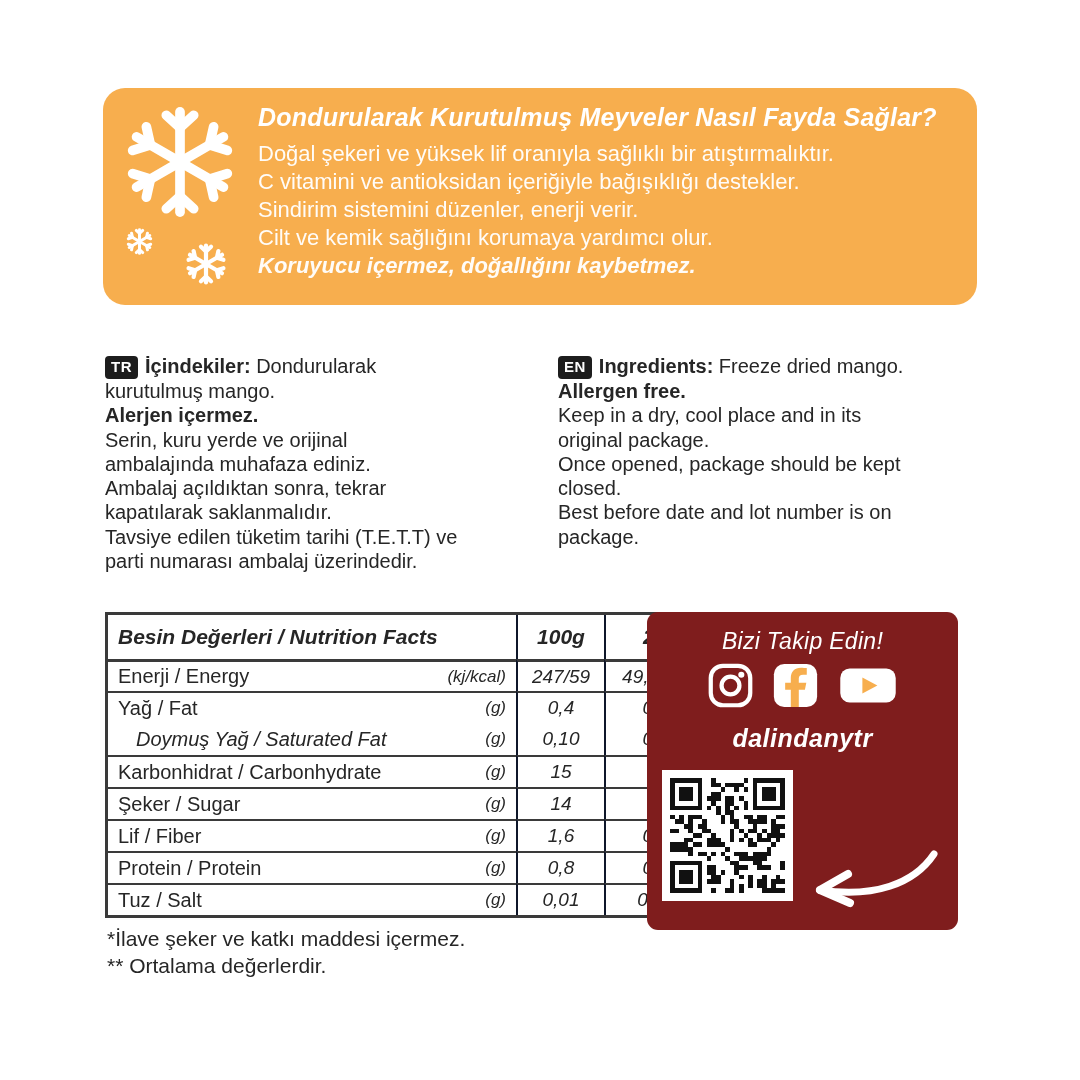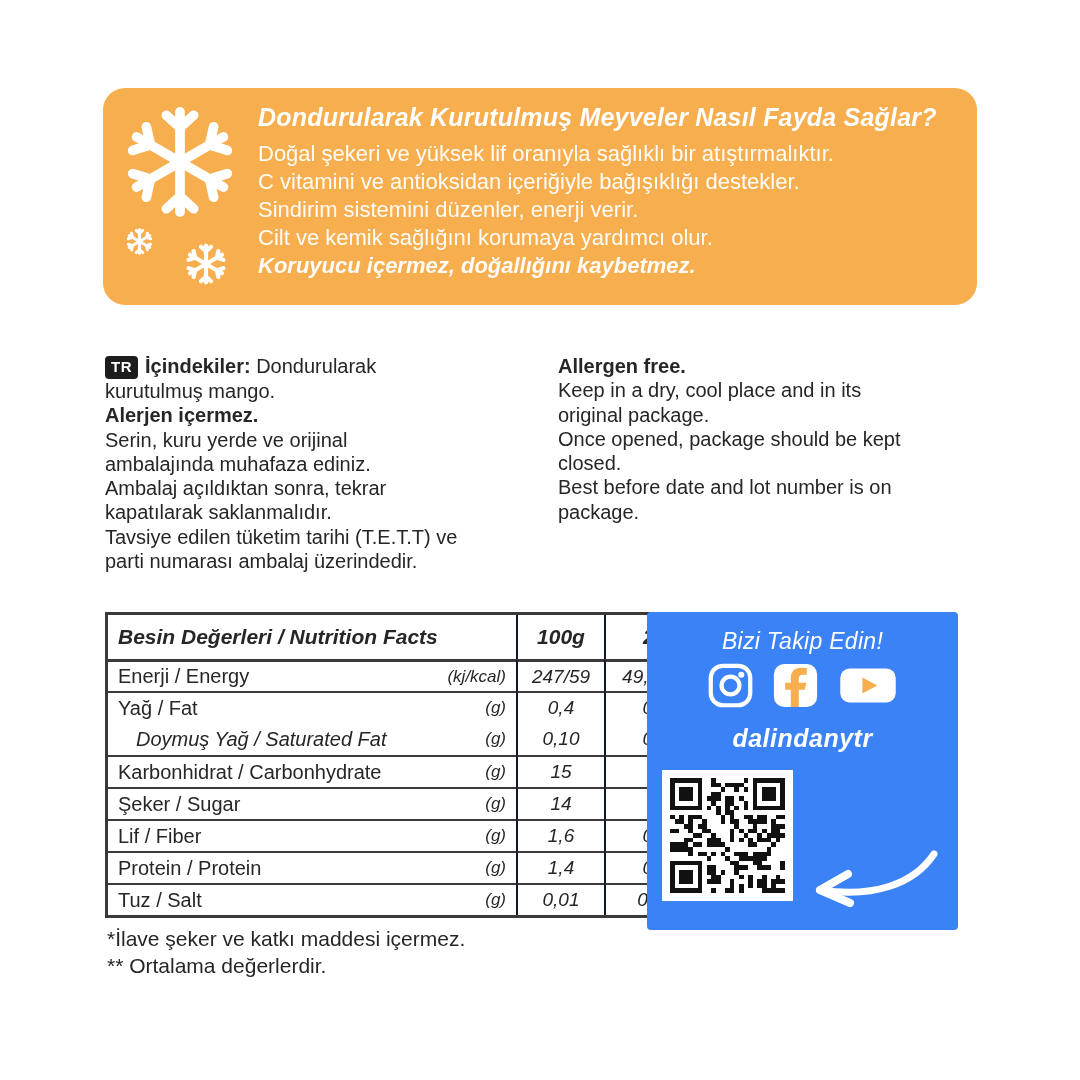--- a/index.html
+++ b/index.html
@@ -47,21 +47,21 @@
   .nutri tr.head{height:44px;}
   .nutri tr.head td{font-weight:bold;font-style:italic;font-size:21px;text-align:left;}
   .nutri tr.head td.c100,.nutri tr.head td.c20{text-align:center;}
   .nutri tr.first td{border-top:3px solid #3a3a3a;}
   .nutri .indent{padding-left:28px;font-style:italic;}
   
   .notes{position:absolute;left:107px;top:925px;font-size:21px;line-height:27px;font-weight:500;}
   
   .social-box{
     position:absolute;left:647px;top:612px;width:311px;height:318px;
-    background:#3b82f6;border-radius:4px;color:#ffffff;
+    background:#7f1d1d;border-radius:11px;color:#ffffff;
   }
   .follow{position:absolute;left:0;top:16px;width:100%;text-align:center;
     font-style:italic;font-size:23px;letter-spacing:.3px;}
   .icons-row{position:absolute;left:0;top:50px;width:100%;display:flex;
     justify-content:center;gap:18px;align-items:center;}
   .icons-row svg{display:block;}
   .handle{position:absolute;left:0;top:112px;width:100%;text-align:center;
     font-weight:bold;font-style:italic;font-size:25px;letter-spacing:.5px;}
   .qr-wrap{position:absolute;left:15px;top:158px;width:131px;height:131px;
     background:#ffffff;display:flex;align-items:center;justify-content:center;}
@@ -134,20 +134,21 @@
     <div class="b">Alerjen içermez.</div>
     <div>Serin, kuru yerde ve orijinal</div>
     <div>ambalajında muhafaza ediniz.</div>
     <div>Ambalaj açıldıktan sonra, tekrar</div>
     <div>kapatılarak saklanmalıdır.</div>
     <div>Tavsiye edilen tüketim tarihi (T.E.T.T) ve</div>
     <div>parti numarası ambalaj üzerindedir.</div>
   </div>
 
   <div class="col col-en">
+    <div><span class="lang-badge">EN</span><span class="b">Ingredients:</span><span> Freeze dried mango.</span></div>
     <div class="b">Allergen free.</div>
     <div>Keep in a dry, cool place and in its</div>
     <div>original package.</div>
     <div>Once opened, package should be kept</div>
     <div>closed.</div>
     <div>Best before date and lot number is on</div>
     <div>package.</div>
   </div>
 
   <table class="nutri">
@@ -189,21 +190,21 @@
     </tr>
     <tr>
       <td class="lbl">Lif / Fiber</td>
       <td class="unit">(g)</td>
       <td class="c100">1,6</td>
       <td class="c20">0,32</td>
     </tr>
     <tr>
       <td class="lbl">Protein / Protein</td>
       <td class="unit">(g)</td>
-      <td class="c100">1,4</td>
+      <td class="c100">0,8</td>
       <td class="c20">0,16</td>
     </tr>
     <tr>
       <td class="lbl">Tuz / Salt</td>
       <td class="unit">(g)</td>
       <td class="c100">0,01</td>
       <td class="c20">0,002</td>
     </tr>
   </tbody>
     </table>

